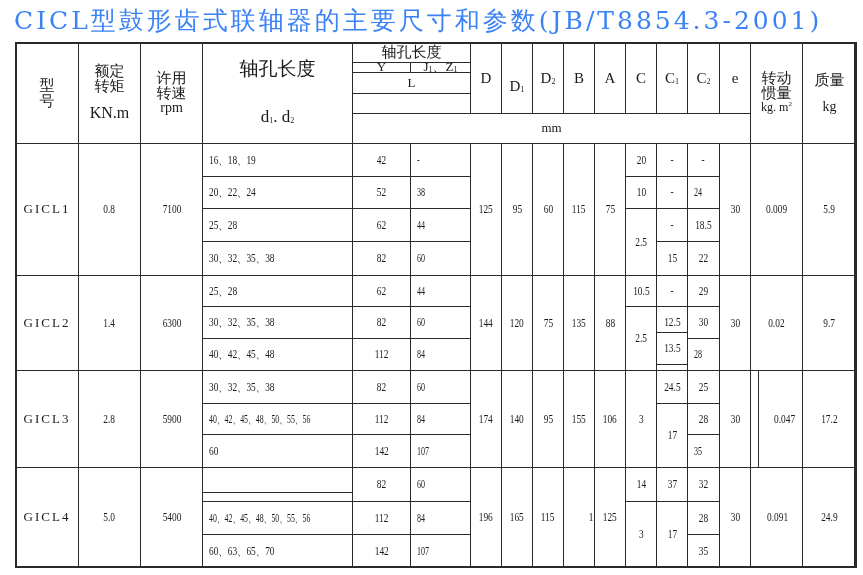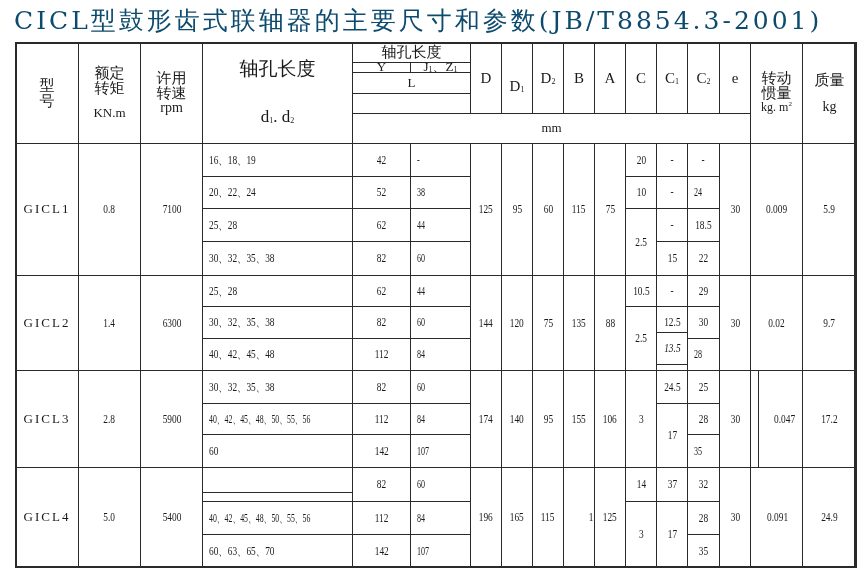--- a/index.html
+++ b/index.html
@@ -1,19 +1,19 @@
 <!DOCTYPE html>
 <html><head>
 <meta charset="utf-8">
 <style>
   html, body { margin:0; padding:0; background:#ffffff; }
   body { width:863px; height:575px; position:relative; overflow:hidden;
          font-family: "DejaVu Serif", "Liberation Serif", serif; color:#1a1a1a; }
   .title { position:absolute; left:14px; top:4px; font-size:25px; letter-spacing:3px;
-           white-space:nowrap; font-family: "DejaVu Serif", serif; color:#0c4a6e; }
+           white-space:nowrap; font-family: "DejaVu Serif", serif; color:#3b82f6; }
   .cell { position:absolute; box-sizing:border-box; border:1px solid #2a2a2a;
           display:flex; align-items:center; justify-content:center; text-align:center;
           font-family: "Liberation Serif", "DejaVu Serif", serif; font-size:13px;
           line-height:1.1; background:#fff; }
   .left { justify-content:flex-start; padding-left:6px; }
   .hdr { font-size:15px; }
   .hdrbig { font-size:19px; }
   .narrow { display:inline-block; transform:scaleX(0.72); white-space:nowrap; }
   .narrow2 { display:inline-block; transform:scaleX(0.62); transform-origin:left center; white-space:nowrap; }
   sub { font-size:8px; vertical-align:-1px; }
@@ -33,21 +33,21 @@
           <span>型</span>
           <span>号</span>
         </span>
       </span>
     </div>
     <div class="cell hdr" style="left: 78px; top: 42px; width: 63px; height: 102px;">
       <span>
         <span class="stack">
           <span style="line-height:1">额定</span>
           <span style="line-height:1">转矩</span>
-          <span style="font-size:13px;margin-top:10px">KN.m</span>
+          <span style="font-size:16px;margin-top:10px">KN.m</span>
         </span>
       </span>
     </div>
     <div class="cell hdr" style="left: 140px; top: 42px; width: 63px; height: 102px;">
       <span>
         <span class="stack">
           <span style="line-height:1">许用</span>
           <span style="line-height:1">转速</span>
           <span style="font-size:14px;line-height:1">rpm</span>
         </span>
@@ -410,21 +410,21 @@
     </div>
     <div class="cell nar" style="left: 625px; top: 306px; width: 32px; height: 65px;">
       <span class="narrow">2.5</span>
     </div>
     <div class="cell nar" style="left: 656px; top: 275px; width: 32px; height: 32px;">
       <span class="narrow">-</span>
     </div>
     <div class="cell nar" style="left: 656px; top: 306px; width: 32px; height: 33px;">
       <span class="narrow">12.5</span>
     </div>
-    <div class="cell nar" style="left: 656px; top: 332px; width: 32px; height: 33px; font-style: italic;">
+    <div class="cell nar" style="left: 656px; top: 332px; width: 32px; height: 33px;">
       <span class="narrow">13.5</span>
     </div>
     <div class="cell nar" style="left: 687px; top: 275px; width: 33px; height: 32px;">
       <span class="narrow">29</span>
     </div>
     <div class="cell nar" style="left: 687px; top: 306px; width: 33px; height: 33px;">
       <span class="narrow">30</span>
     </div>
     <div class="cell left nar2" style="left: 687px; top: 338px; width: 33px; height: 33px;">
       <span class="narrow2">28</span>

